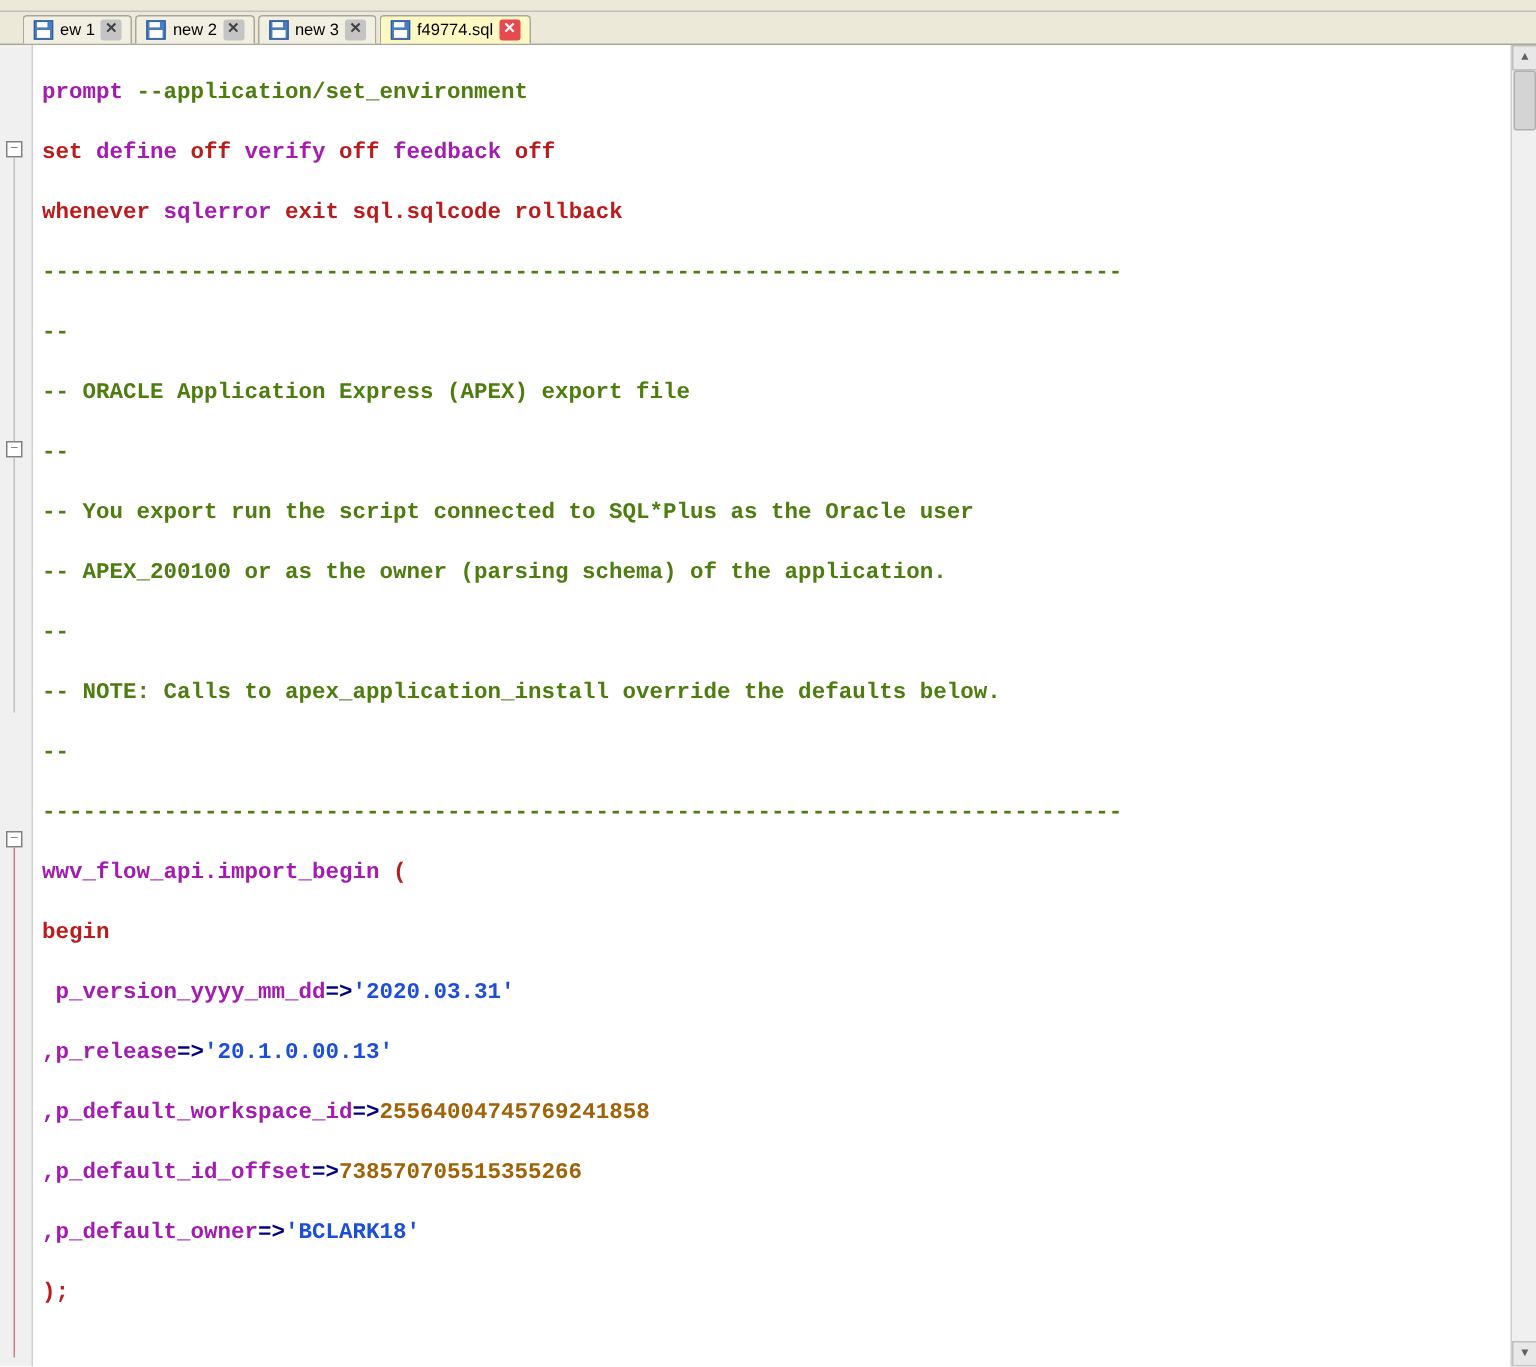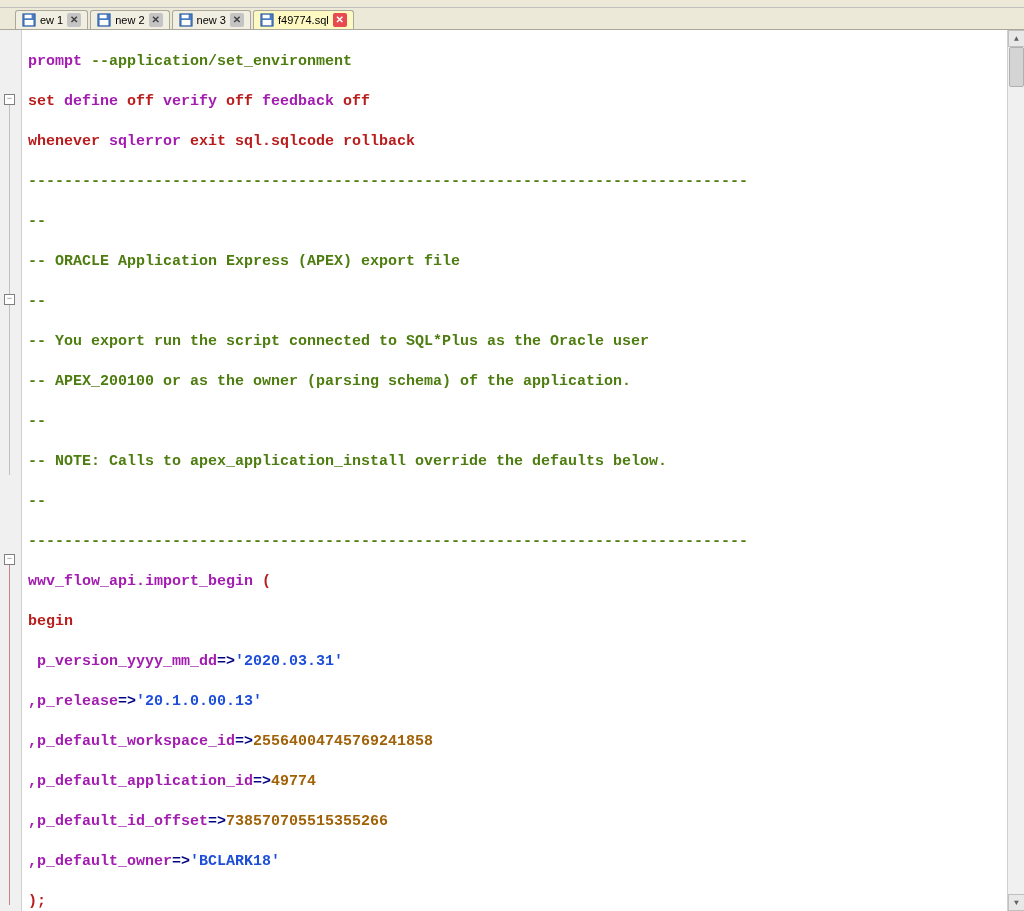--- a/index.html
+++ b/index.html
@@ -212,21 +212,20 @@
 <div><span class="cmt">-- APEX_200100 or as the owner (parsing schema) of the application.</span></div>
 <div><span class="cmt">--</span></div>
 <div><span class="cmt">-- NOTE: Calls to apex_application_install override the defaults below.</span></div>
 <div><span class="cmt">--</span></div>
 <div><span class="cmt">--------------------------------------------------------------------------------</span></div>
 <div><span class="plain">wwv_flow_api.import_begin </span><span class="kw-blue">(</span></div>
 <div><span class="kw-blue">begin</span></div>
 <div><span class="plain"> p_version_yyyy_mm_dd</span><span class="op">=&gt;</span><span class="str">'2020.03.31'</span></div>
 <div><span class="plain">,p_release</span><span class="op">=&gt;</span><span class="str">'20.1.0.00.13'</span></div>
 <div><span class="plain">,p_default_workspace_id</span><span class="op">=&gt;</span><span class="bignum">25564004745769241858</span></div>
-<div><span class="plain">,p_default_application_id</span><span class="op">=&gt;</span><span class="bignum">49774</span></div>
 <div><span class="plain">,p_default_id_offset</span><span class="op">=&gt;</span><span class="bignum">738570705515355266</span></div>
 <div><span class="plain">,p_default_owner</span><span class="op">=&gt;</span><span class="str">'BCLARK18'</span></div>
 <div><span class="kw-blue">);</span></div>
 
 
 
 
 
 
 

